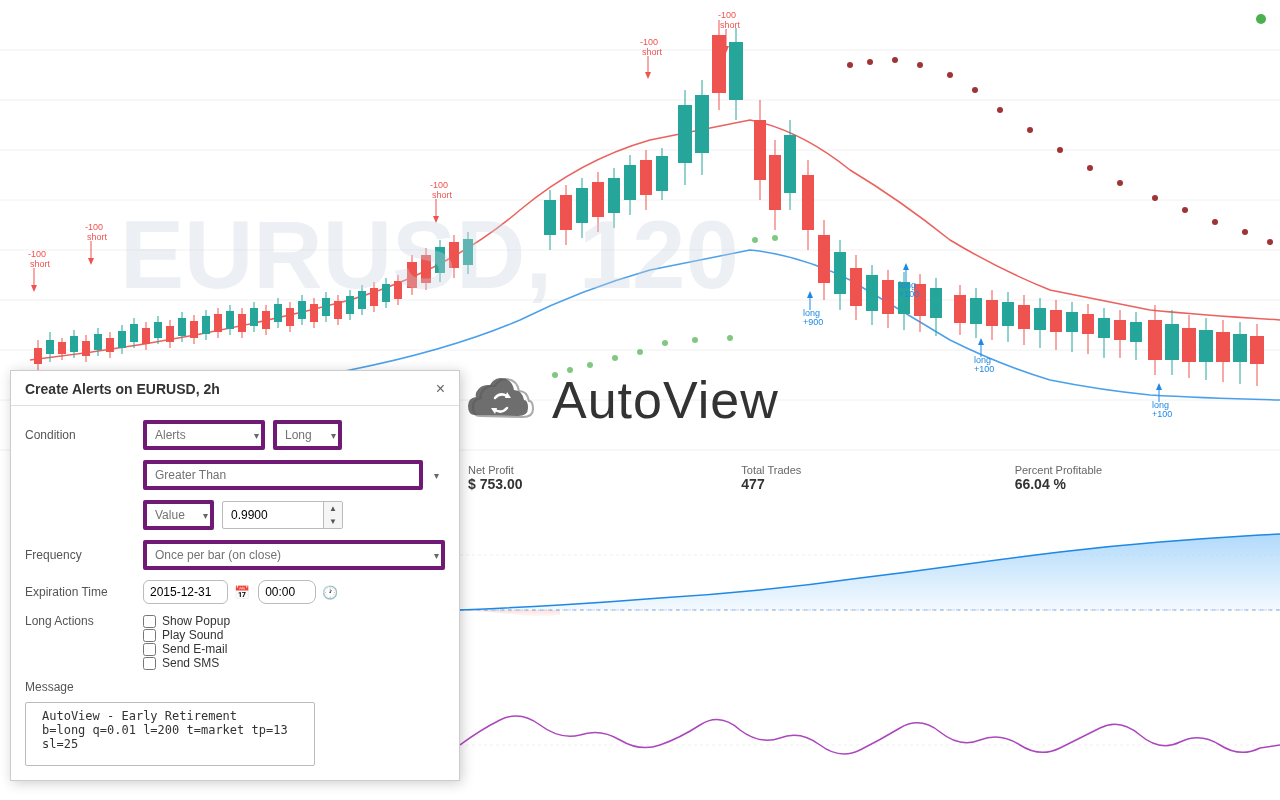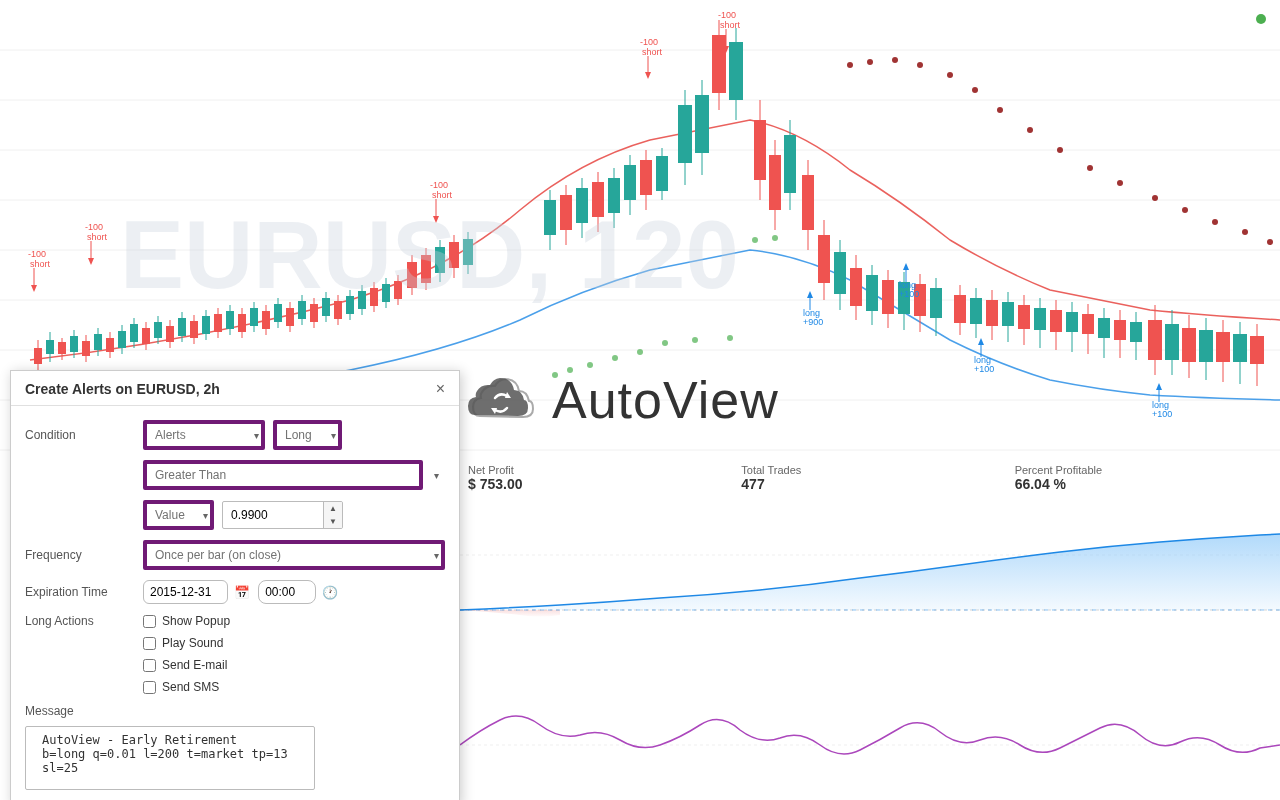--- a/index.html
+++ b/index.html
@@ -248,21 +248,21 @@
 
     .actions-row {
       display: flex;
       align-items: flex-start;
       margin-bottom: 10px;
       gap: 8px;
     }
     .checkbox-group {
       display: flex;
       flex-direction: column;
-      gap: 8px;
+      gap: 0;
     }
     .checkbox-item {
       display: flex;
       align-items: center;
       gap: 6px;
       font-size: 12px;
       color: #333;
       cursor: pointer;
     }
     .checkbox-item input[type="checkbox"] {

